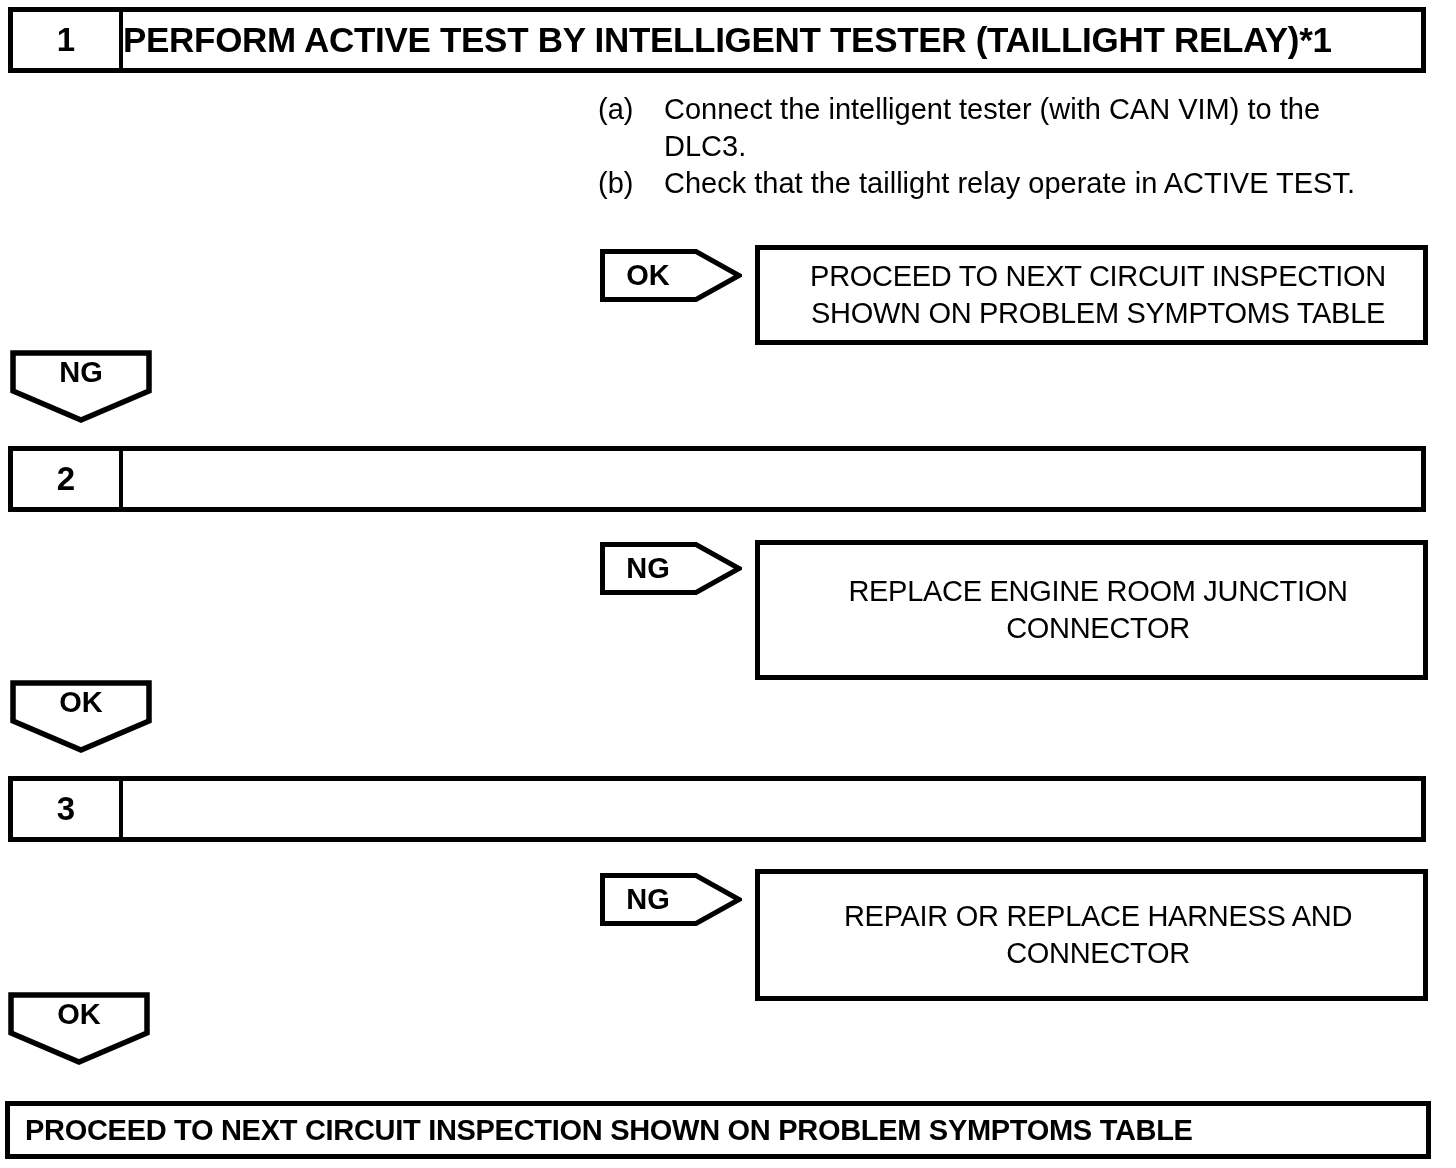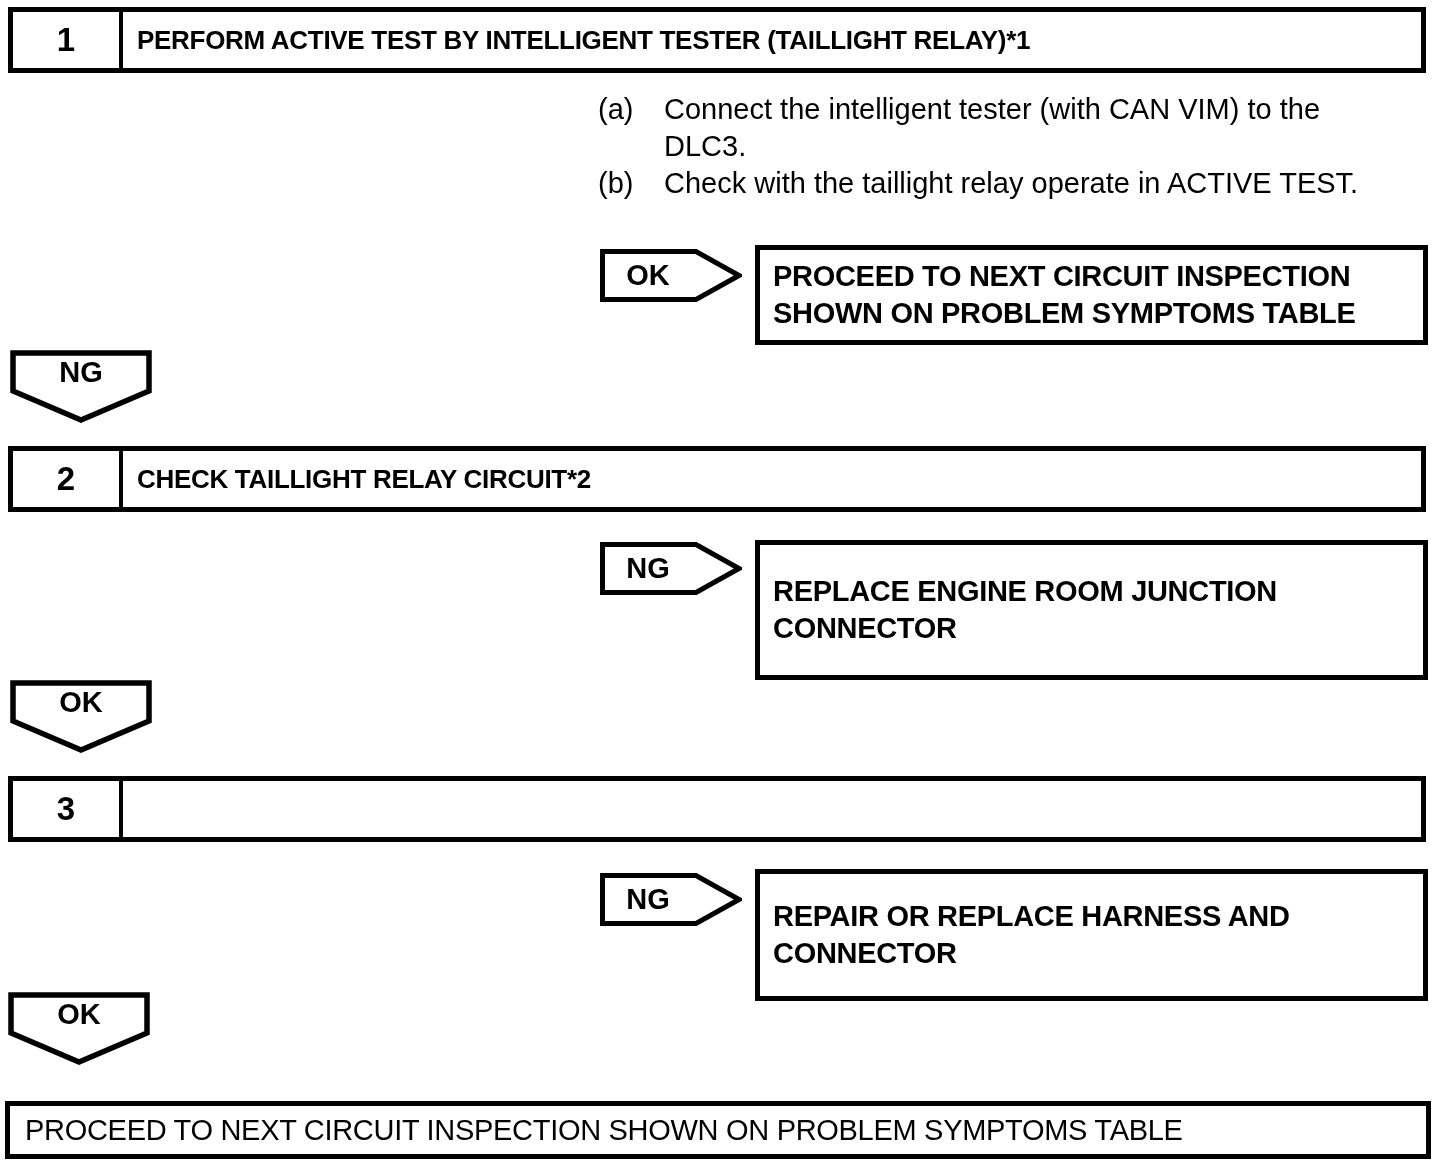--- a/index.html
+++ b/index.html
@@ -31,23 +31,22 @@
     display: flex;
     align-items: center;
     justify-content: center;
     font-weight: bold;
     font-size: 33px;
   }
   .step-title {
     flex: 1;
     display: flex;
     align-items: center;
-    padding-left: 14px;
     font-weight: bold;
-    font-size: 26px;
+    font-size: 35px;
     letter-spacing: -0.3px;
     white-space: nowrap;
   }
 
   
   .instr { left: 598px; top: 91px; font-size: 29px; }
   .instr-row { display: flex; }
   .instr-marker { width: 66px; line-height: 37px; }
   .instr-lines > div { line-height: 37px; }
 
@@ -60,27 +59,28 @@
     display: flex; align-items: center; justify-content: center;
     font-weight: bold; font-size: 29px;
   }
 
   
   .result-box {
     left: 755px;
     width: 673px;
     border: 5px solid #000;
     background: #fff;
-    font-weight: bold;
+    font-weight: normal;
     font-size: 29px;
     letter-spacing: -0.3px;
     padding-left: 13px;
     display: flex;
     flex-direction: column;
     justify-content: center;
+    text-align: center;
   }
   .result-box > div { line-height: 37px; white-space: nowrap; }
 
   
   .pent { width: 142px; height: 74px; }
   .pent svg { position: absolute; left: 0; top: 0; }
   .pent-label {
     position: absolute; left: 0; top: 2px;
     width: 142px; height: 40px;
     display: flex; align-items: center; justify-content: center;
@@ -88,21 +88,21 @@
   }
 
   
   .final-box {
     left: 5px; top: 1101px;
     width: 1426px; height: 58px;
     border: 5px solid #000;
     background: #fff;
     display: flex; align-items: center;
     padding-left: 15px;
-    font-weight: normal; font-size: 29px;
+    font-weight: bold; font-size: 29px;
     letter-spacing: -0.3px;
     white-space: nowrap;
   }
 </style>
 </head>
 <body>
 
 <div class="canvas">
 
   <div class="abs step-box" style="top:7px">
@@ -114,21 +114,21 @@
     <div class="instr-row">
       <div class="instr-marker">(a)</div>
       <div class="instr-lines">
         <div>Connect the intelligent tester (with CAN VIM) to the</div>
         <div>DLC3.</div>
       </div>
     </div>
     <div class="instr-row">
       <div class="instr-marker">(b)</div>
       <div class="instr-lines">
-        <div>Check with the taillight relay operate in ACTIVE TEST.</div>
+        <div>Check that the taillight relay operate in ACTIVE TEST.</div>
       </div>
     </div>
   </div>
 
   <div class="abs tag" style="left:600px;top:249px">
     <svg width="142" height="53" viewBox="0 0 142 53">
       <polygon points="2.5,2.5 96,2.5 139,26.5 96,50.5 2.5,50.5" fill="#ffffff" stroke="#000000" stroke-width="5"></polygon>
     </svg>
     <div class="tag-label">OK</div>
   </div>
@@ -139,21 +139,20 @@
 
   <div class="abs pent" style="left:10px;top:350px">
     <svg width="142" height="74" viewBox="0 0 142 74">
       <polygon points="3,3 139,3 139,41 71,70 3,41" fill="#ffffff" stroke="#000000" stroke-width="5.5"></polygon>
     </svg>
     <div class="pent-label">NG</div>
   </div>
 
   <div class="abs step-box" style="top:446px">
     <div class="step-num">2</div>
-    <div class="step-title">CHECK TAILLIGHT RELAY CIRCUIT*2</div>
   </div>
 
   <div class="abs tag" style="left:600px;top:542px">
     <svg width="142" height="53" viewBox="0 0 142 53">
       <polygon points="2.5,2.5 96,2.5 139,26.5 96,50.5 2.5,50.5" fill="#ffffff" stroke="#000000" stroke-width="5"></polygon>
     </svg>
     <div class="tag-label">NG</div>
   </div>
   <div class="abs result-box" style="top:540px;height:140px">
     <div>REPLACE ENGINE ROOM JUNCTION</div>

